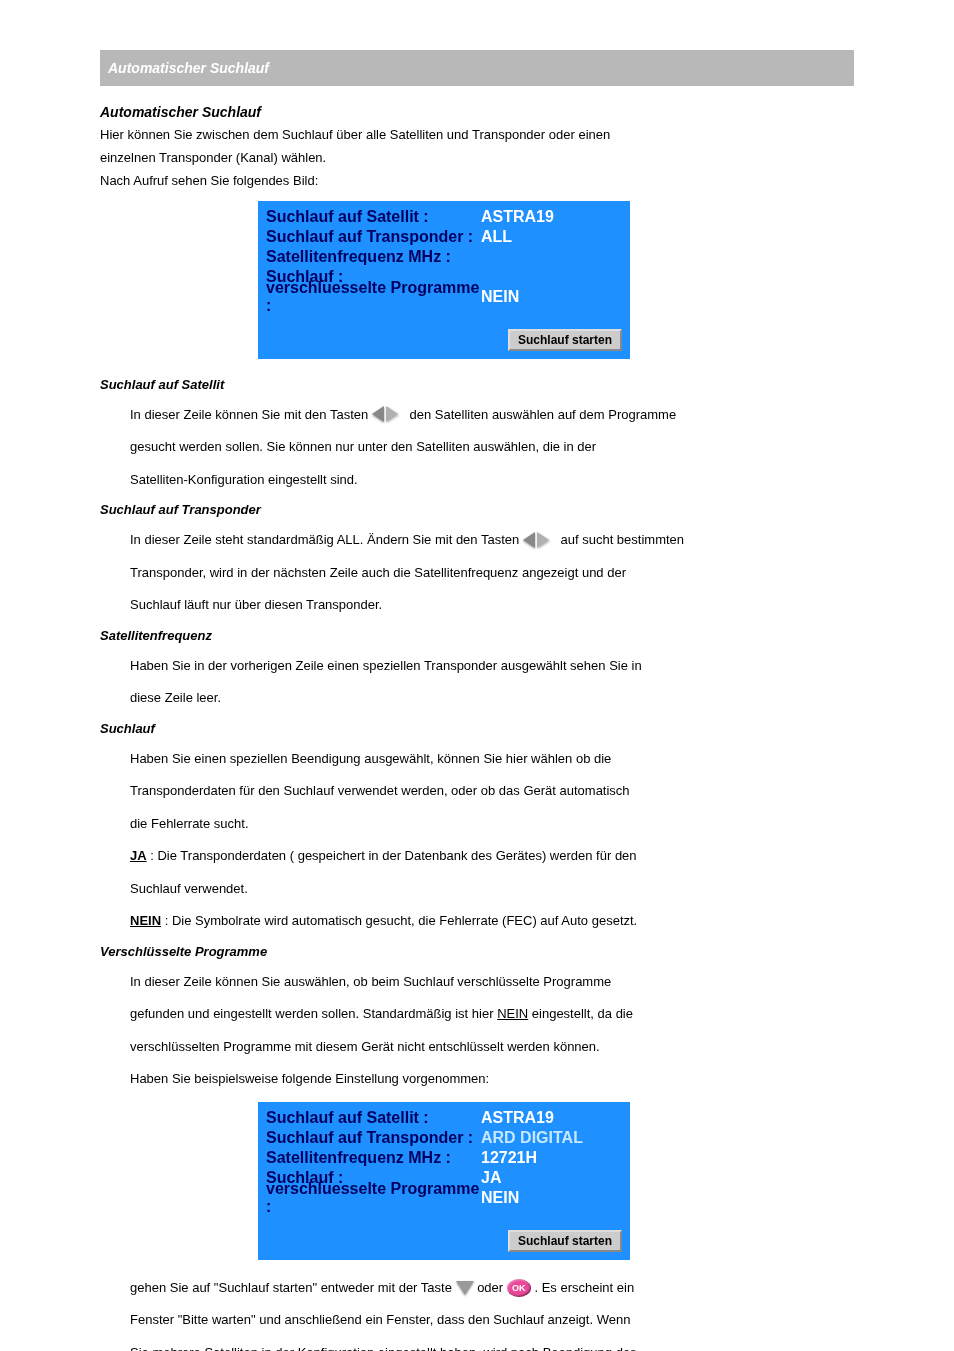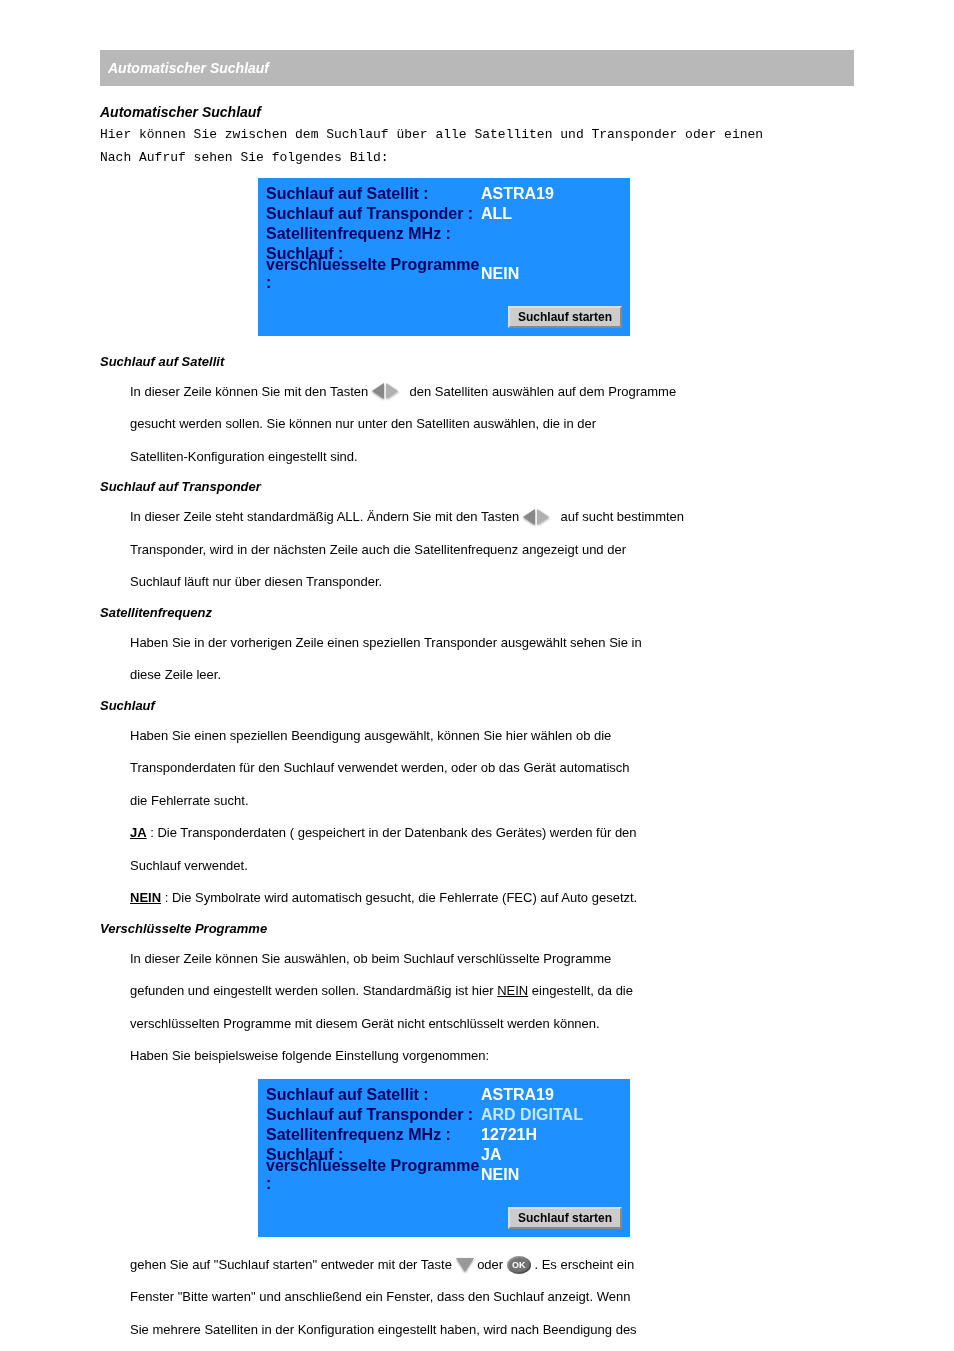--- a/index.html
+++ b/index.html
@@ -33,21 +33,20 @@
   .section-heading {
     font-size: 14px;
     font-weight: bold;
     font-style: italic;
     margin: 18px 0 6px 0;
   }
   .body-line {
     font-size: 13px;
     line-height: 1.45;
     margin: 0 0 4px 0;
-    font-family: Liberation Mono, monospace;
   }
   .tv-panel {
     background: #1e90ff;
     width: 372px;
     margin: 10px 0 18px 158px;
     padding: 6px 8px 8px 8px;
     box-sizing: border-box;
     position: relative;
   }
   .panel-row {
@@ -110,21 +109,21 @@
     border-left: 9px solid transparent;
     border-right: 9px solid transparent;
     border-top: 14px solid #999;
     filter: drop-shadow(0 1px 1px rgba(0,0,0,0.4));
     vertical-align: middle;
   }
   .ok-icon {
     display: inline-block;
     width: 24px;
     height: 18px;
-    background: #737373;
+    background: #ec4899;
     border-radius: 50%;
     color: #fff;
     font-size: 9px;
     font-weight: bold;
     line-height: 18px;
     text-align: center;
     vertical-align: middle;
     box-shadow: inset -1px -1px 2px rgba(0,0,0,0.5), inset 1px 1px 2px rgba(255,255,255,0.4);
   }
   .flow-line {
@@ -153,20 +152,21 @@
 <body>
 
 <div class="page">
 
   <div class="header-bar">
     <span class="header-title">Automatischer Suchlauf</span>
   </div>
 
   <div class="section-heading">Automatischer Suchlauf</div>
   <p class="body-line">Hier können Sie zwischen dem Suchlauf über alle Satelliten und Transponder oder einen</p>
+  <p class="body-line">einzelnen Transponder (Kanal) wählen.</p>
   <p class="body-line">Nach Aufruf sehen Sie folgendes Bild:</p>
 
   <div class="tv-panel">
     <div class="panel-row">
       <span class="panel-label">Suchlauf auf Satellit :</span>
       <span class="panel-value">ASTRA19</span>
     </div>
     <div class="panel-row">
       <span class="panel-label">Suchlauf auf Transponder :</span>
       <span class="panel-value">ALL</span>

